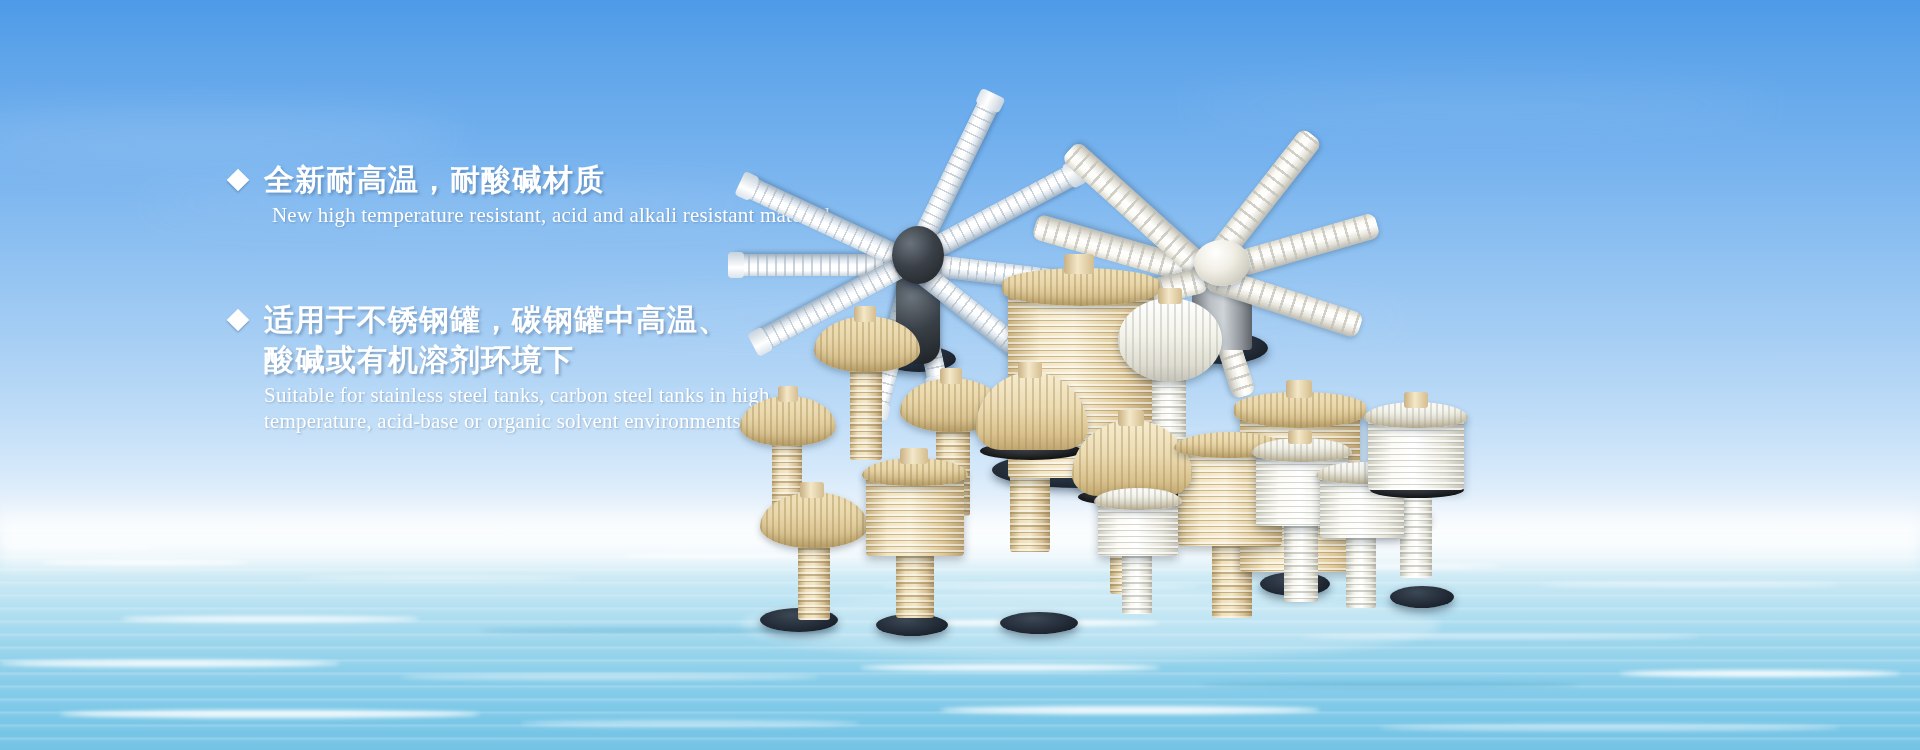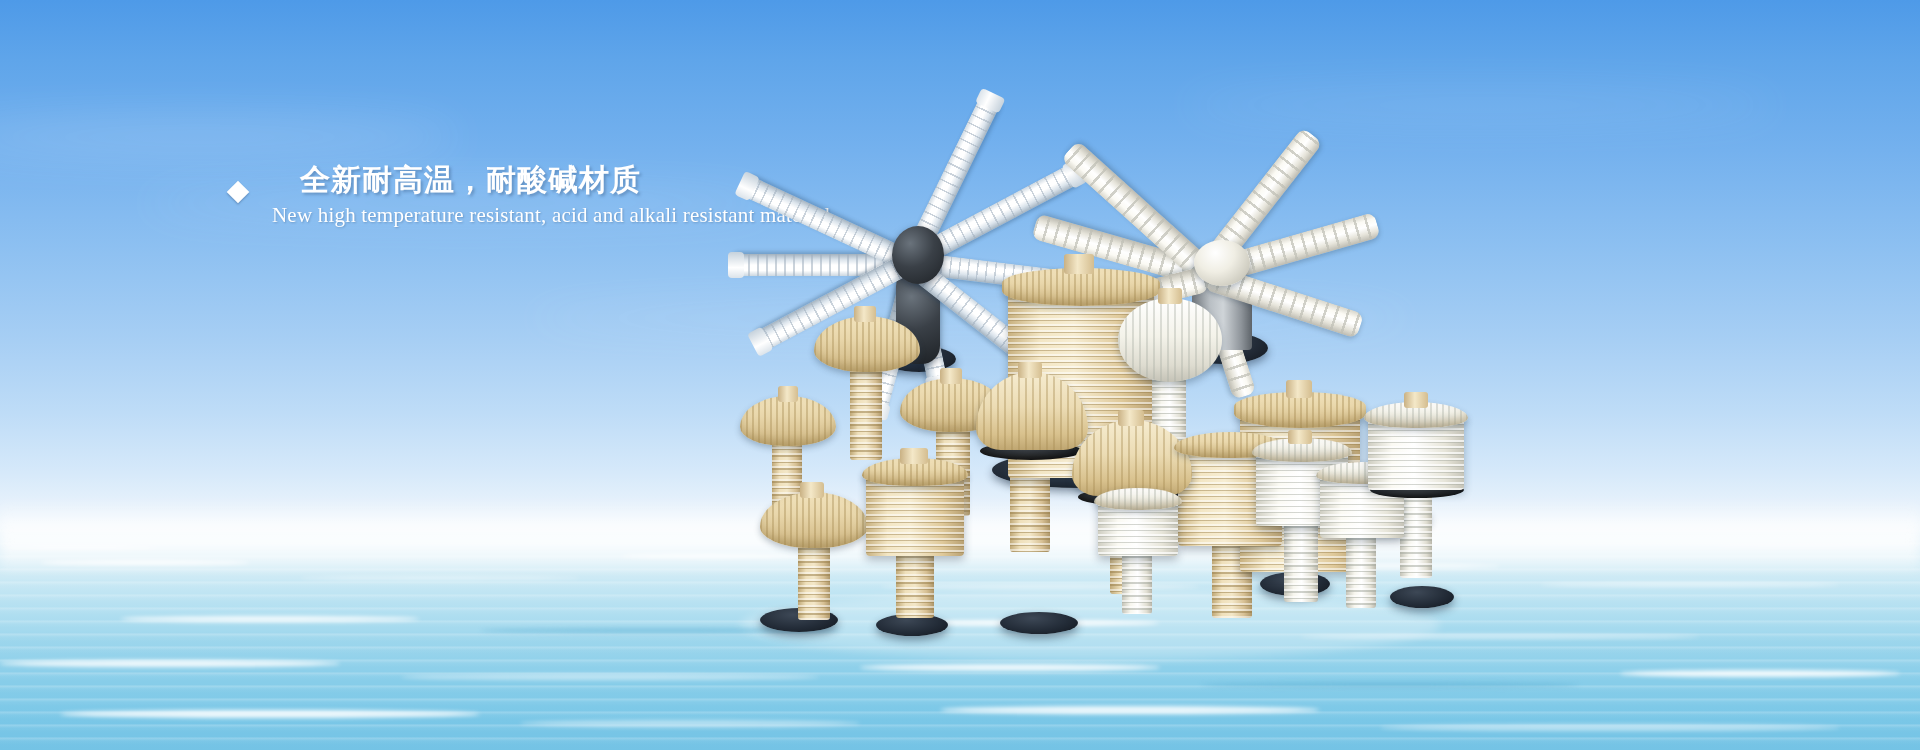--- a/index.html
+++ b/index.html
@@ -89,21 +89,21 @@
     font-size: 58px;
     font-weight: bold;
     letter-spacing: 2px;
     line-height: 1.1;
     white-space: nowrap;
     text-shadow: 3px 3px 4px rgba(40,60,90,0.55);
   }
 
   .bullet { position: absolute; color: #ffffff; }
 
-  .bullet .row { display: flex; align-items: flex-end; gap: 36px; }
+  .bullet .row { display: flex; align-items: flex-start; }
 
   .diamond {
     display: inline-block;
     width: 16px; height: 16px;
     background: #ffffff;
     transform: rotate(45deg);
     margin-top: 12px;
     margin-right: 18px;
     flex: 0 0 auto;
     box-shadow: 1px 1px 2px rgba(40,70,110,0.35);
@@ -431,15 +431,24 @@
   <div class="copy">
 
     <div class="bullet b1">
       <div class="row">
         <span class="diamond"></span>
         <span class="cn">全新耐高温，耐酸碱材质</span>
       </div>
       <div class="en">New high temperature resistant, acid and alkali resistant material</div>
     </div>
 
+    <div class="bullet b2">
+      <div class="row">
+        <span class="diamond"></span>
+        <span class="cn">适用于不锈钢罐，碳钢罐中高温、
+酸碱或有机溶剂环境下</span>
+      </div>
+      <div class="en">Suitable for stainless steel tanks, carbon steel tanks in high
+temperature, acid-base or organic solvent environments</div>
+    </div>
 
   </div>
 </div>
 
 </body></html>

